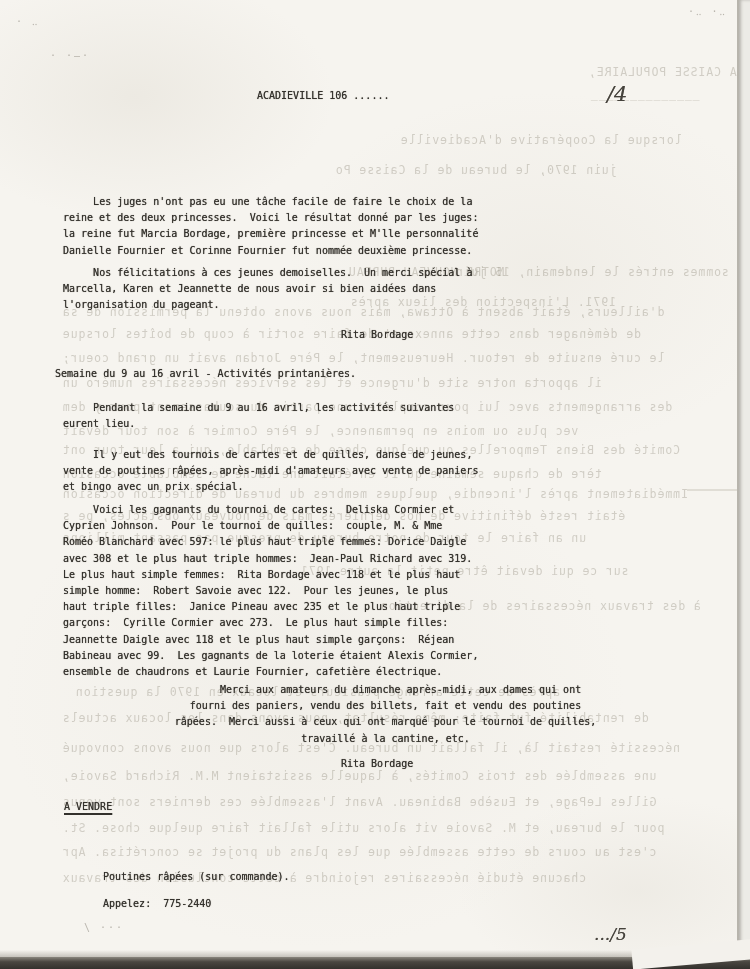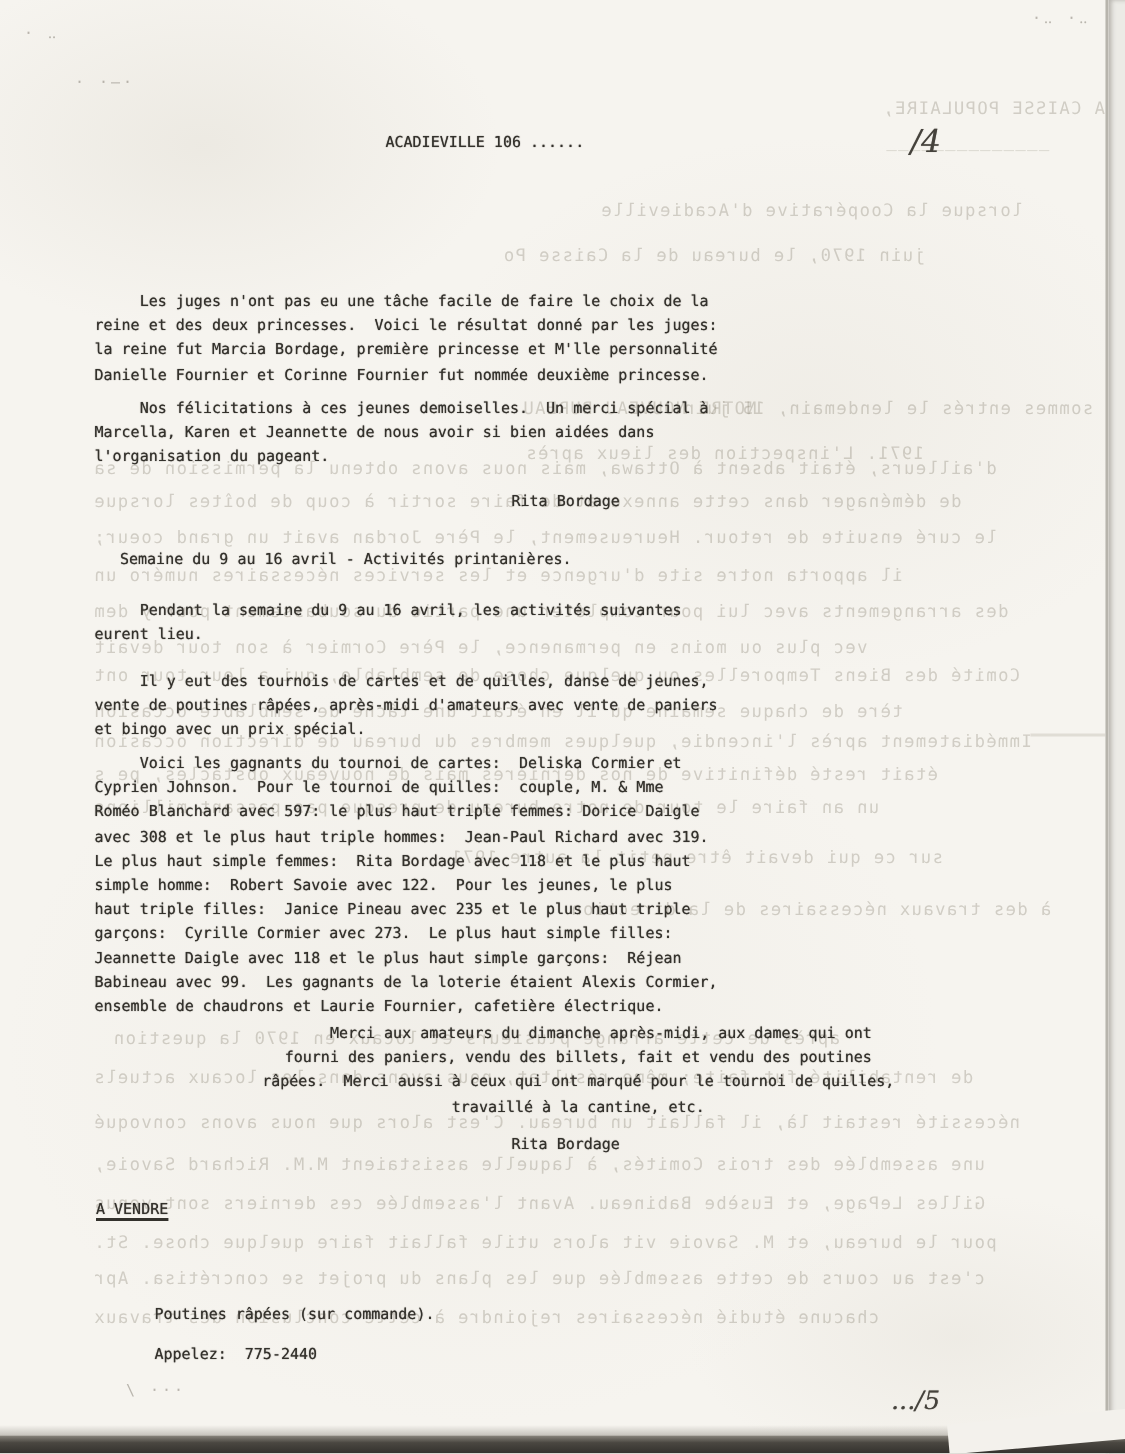--- a/index.html
+++ b/index.html
@@ -103,21 +103,21 @@
   <div class="tw" style="top:194px;left:63px;width:645px;">     Les juges n'ont pas eu une tâche facile de faire le choix de la
 reine et des deux princesses.  Voici le résultat donné par les juges:
 la reine fut Marcia Bordage, première princesse et M'lle personnalité
 Danielle Fournier et Corinne Fournier fut nommée deuxième princesse.</div>
   <div class="tw" style="top:265px;left:63px;width:645px;">     Nos félicitations à ces jeunes demoiselles.  Un merci spécial à
 Marcella, Karen et Jeannette de nous avoir si bien aidées dans
 l'organisation du pageant.</div>
 
   <div class="tw center-sig" style="top:327px;left:341px;">Rita Bordage</div>
 
-  <div class="tw" style="top:366px;left:80px;width:645px;">Semaine du 9 au 16 avril - Activités printanières.</div>
+  <div class="tw" style="top:366px;left:55px;width:645px;">Semaine du 9 au 16 avril - Activités printanières.</div>
 
   <div class="tw" style="top:400px;left:63px;width:645px;">     Pendant la semaine du 9 au 16 avril, les activités suivantes
 eurent lieu.</div>
   <div class="tw" style="top:447px;left:63px;width:645px;">     Il y eut des tournois de cartes et de quilles, danse de jeunes,
 vente de poutines râpées, après-midi d'amateurs avec vente de paniers
 et bingo avec un prix spécial.</div>
   <div class="tw" style="top:502px;left:63px;width:645px;">     Voici les gagnants du tournoi de cartes:  Deliska Cormier et
 Cyprien Johnson.  Pour le tournoi de quilles:  couple, M. &amp; Mme
 Roméo Blanchard avec 597: le plus haut triple femmes: Dorice Daigle
 avec 308 et le plus haut triple hommes:  Jean-Paul Richard avec 319.

